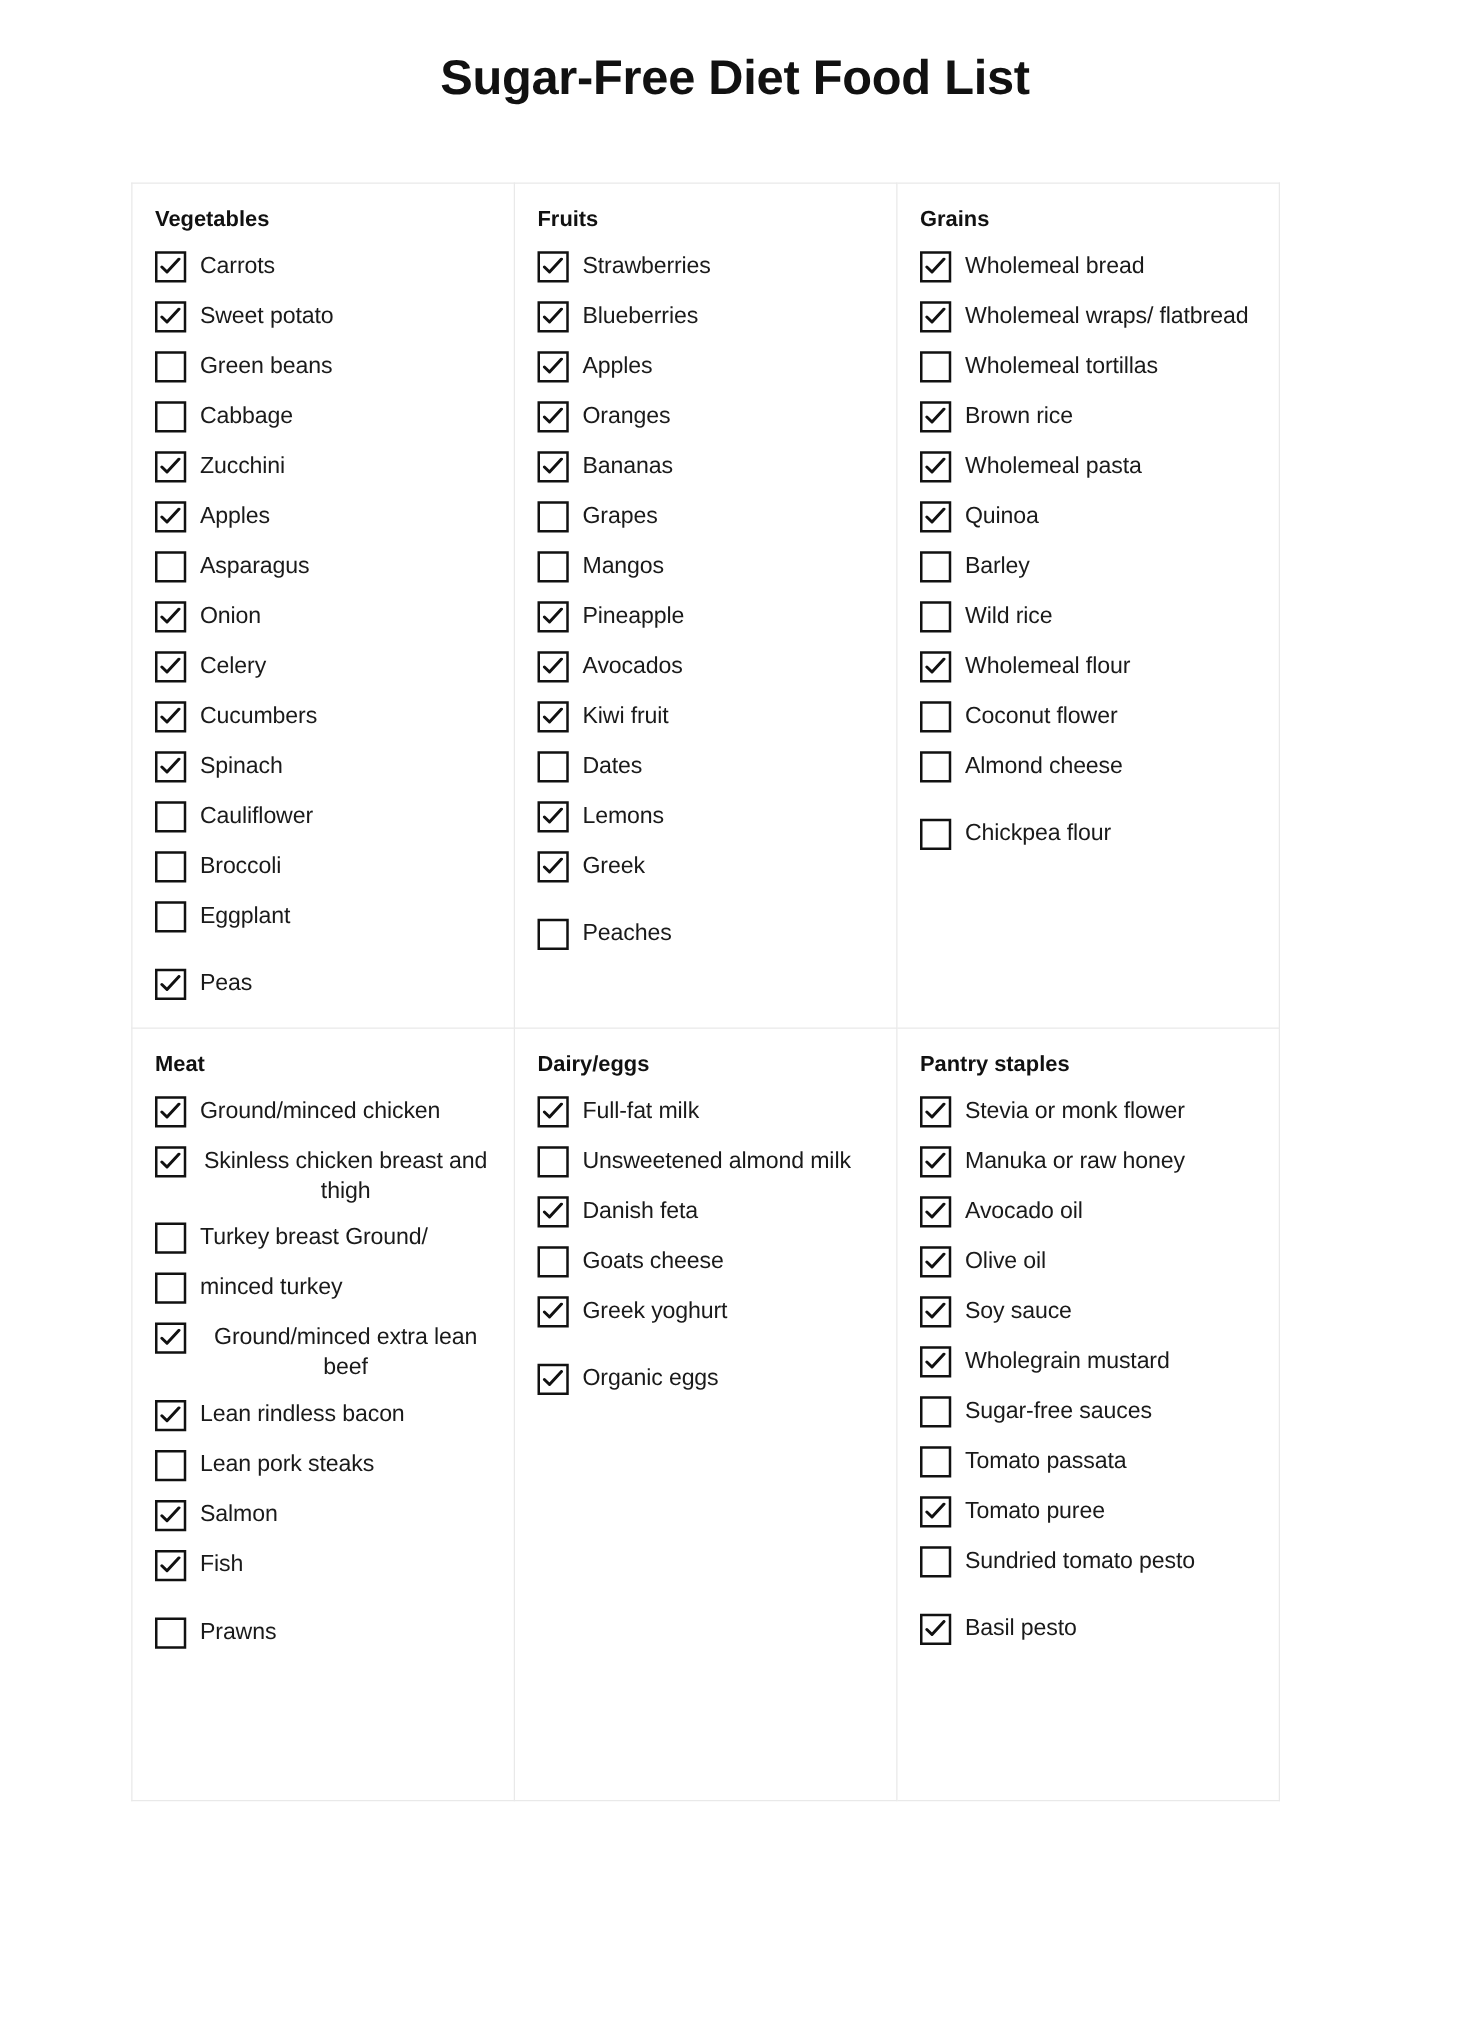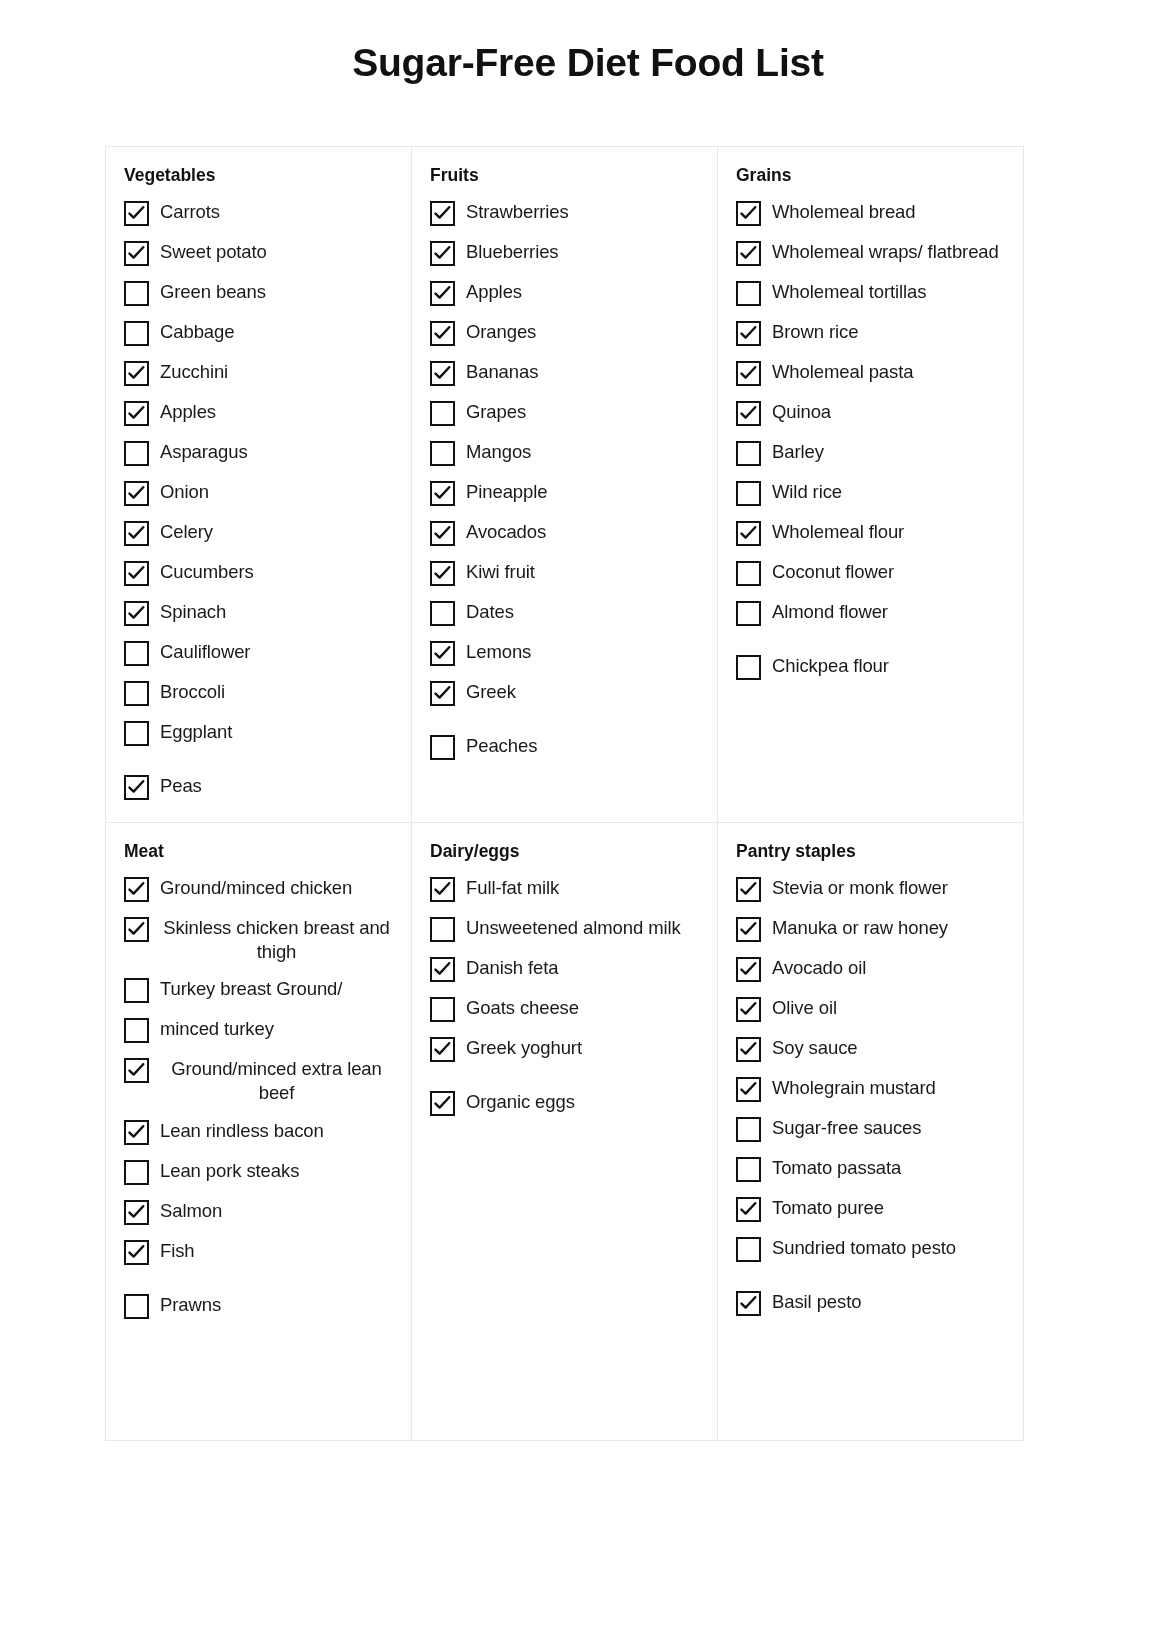--- a/index.html
+++ b/index.html
@@ -443,21 +443,21 @@
                     </span>
                   </span>
                   <span class="item-label">Wholemeal flour</span>
                 </li>
                 <li class="item">
                   <span class="checkbox"></span>
                   <span class="item-label">Coconut flower</span>
                 </li>
                 <li class="item">
                   <span class="checkbox"></span>
-                  <span class="item-label">Almond flower</span>
+                  <span class="item-label">Almond cheese</span>
                 </li>
                 <li class="item">
                   <span class="checkbox"></span>
                   <span class="item-label">Chickpea flour</span>
                 </li>
               </ul>
           </td>
         </tr>
         <tr class="row-bottom">
           <td class="col-1">

